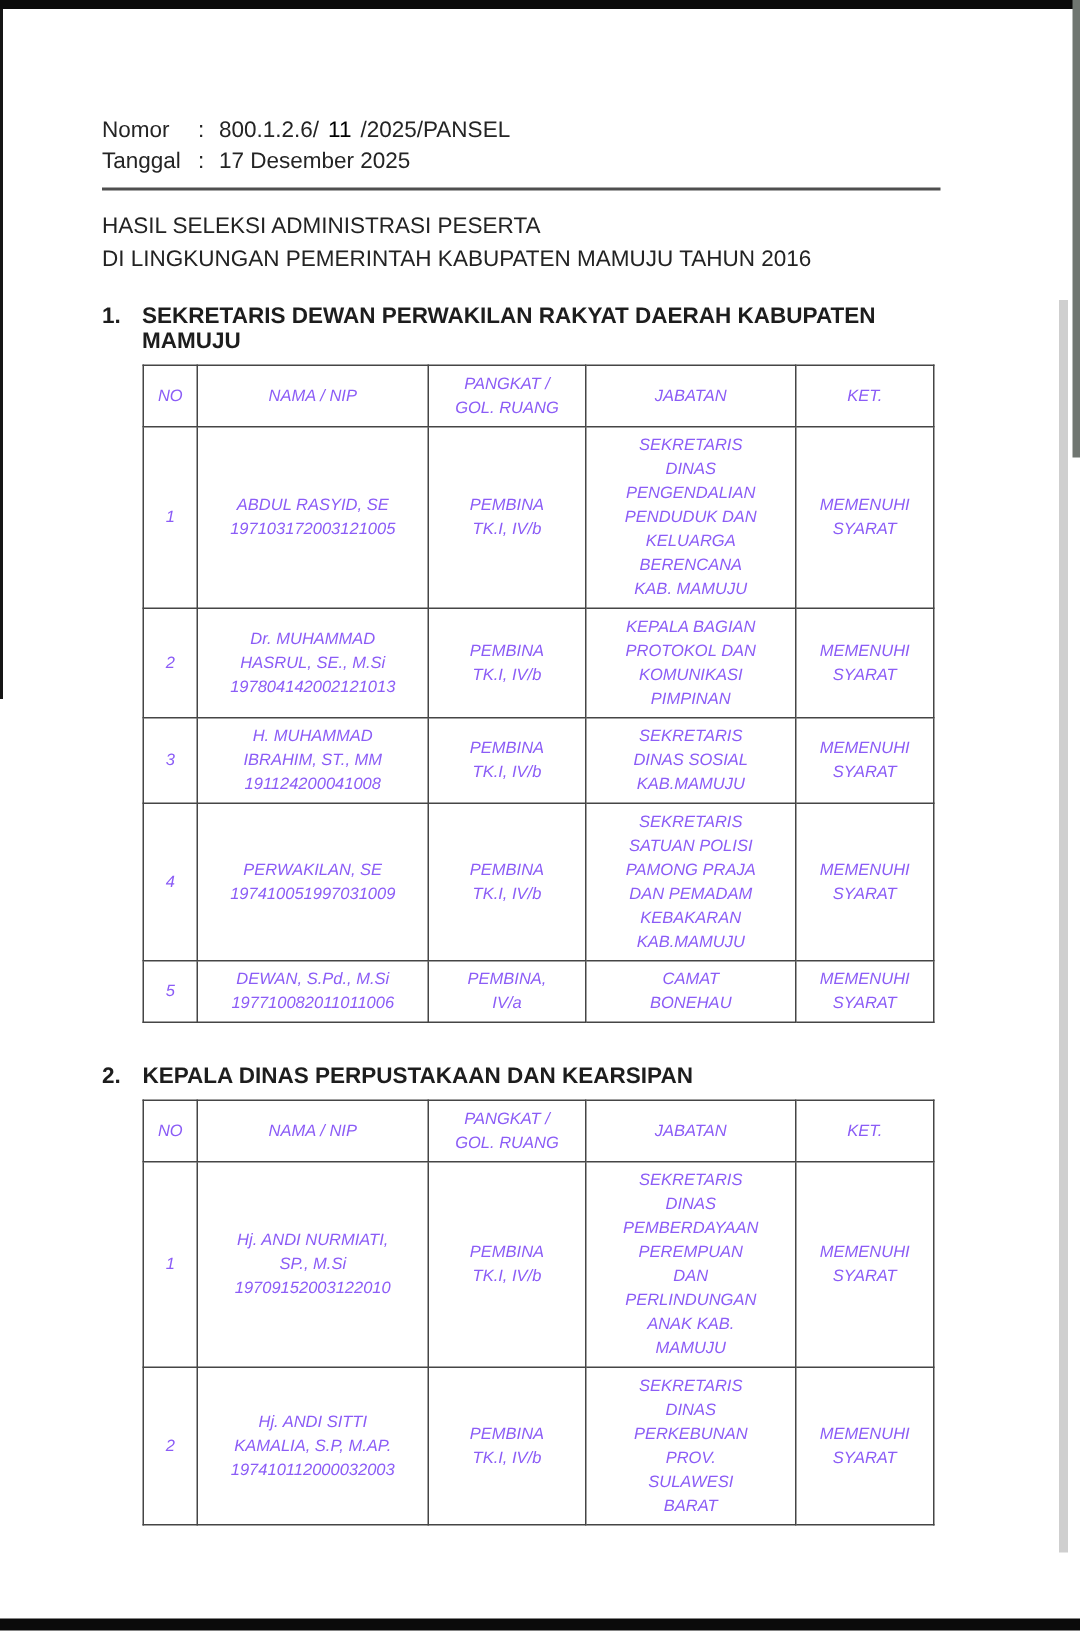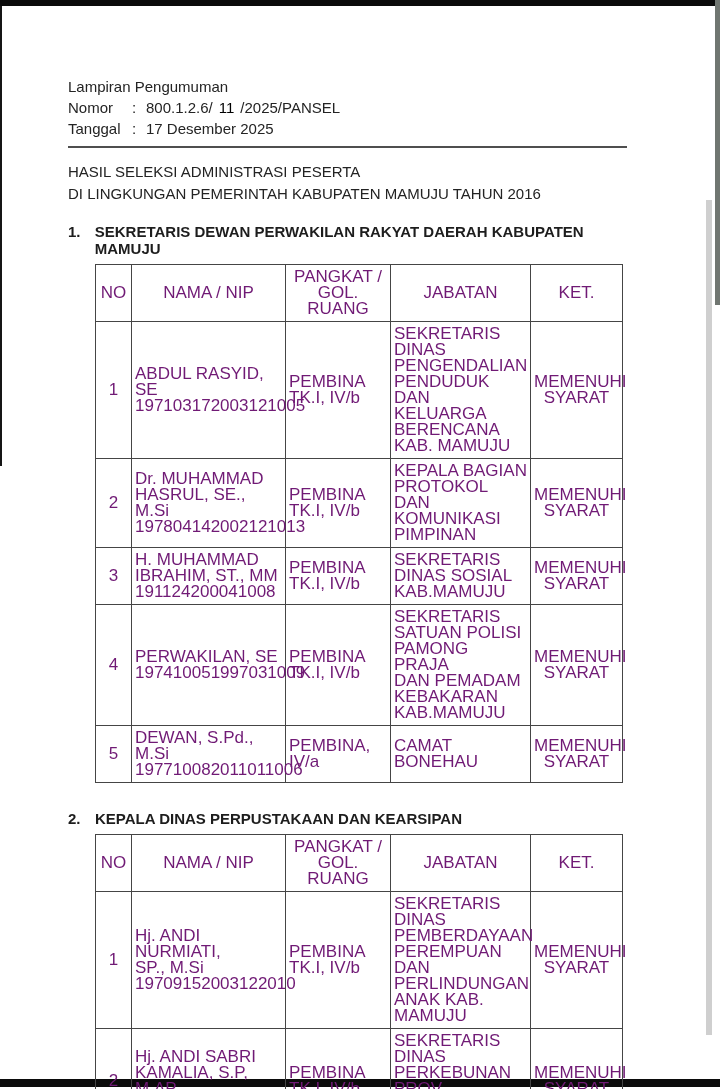--- a/index.html
+++ b/index.html
@@ -30,48 +30,45 @@
   .title-block{margin-top:13px;text-align:left;font-size:15px;line-height:22px;color:#232323;width:565px;}
 
   .section{margin-top:18px;}
   .section-2{margin-top:27px;}
   .sec-heading{display:flex;font-weight:bold;font-size:15px;color:#1d1d1d;}
   .sec-num{width:27px;}
 
   table.doc-table{
     margin-left:27px;margin-top:7px;
     border-collapse:collapse;table-layout:fixed;width:527px;
-    font-size:17px;line-height:16px;color:#701a75;
+    font-size:11px;line-height:16px;color:#8b5cf6;font-style:italic;
   }
   table.doc-table th, table.doc-table td{
     border:1.4px solid #454545;
     vertical-align:middle;
     white-space:pre-line;
     padding:4px 3px;
     font-weight:normal;
   }
   th{text-align:center;}
   td.c-no, td.c-ket{text-align:center;}
-  td.c-nama, td.c-pangkat, td.c-jabatan{text-align:left;padding-left:8px;}
+  td.c-nama, td.c-pangkat, td.c-jabatan{text-align:center;padding-left:8px;}
 </style>
 </head>
 <body>
 
 <div class="edge-top"></div>
 <div class="edge-bottom"></div>
 <div class="edge-left"></div>
 <div class="edge-right-dark"></div>
 <div class="edge-right-light"></div>
 
 <div class="content">
 
   <div class="doc-header">
-    <div class="hline">
-      <span>Lampiran Pengumuman</span>
-    </div>
     <div class="hline">
       <span class="hlabel">Nomor</span>
       <span class="hcolon">:</span>
       <span><span>800.1.2.6/</span><span class="handwritten">11</span><span>/2025/PANSEL</span></span>
     </div>
     <div class="hline">
       <span class="hlabel">Tanggal</span>
       <span class="hcolon">:</span>
       <span>17 Desember 2025</span>
     </div>
@@ -218,21 +215,21 @@
 PEREMPUAN
 DAN
 PERLINDUNGAN
 ANAK KAB.
 MAMUJU</td>
           <td class="c-ket">MEMENUHI
 SYARAT</td>
         </tr>
         <tr>
           <td class="c-no">2</td>
-          <td class="c-nama">Hj. ANDI SABRI
+          <td class="c-nama">Hj. ANDI SITTI
 KAMALIA, S.P, M.AP.
 197410112000032003</td>
           <td class="c-pangkat">PEMBINA
 TK.I, IV/b</td>
           <td class="c-jabatan">SEKRETARIS
 DINAS
 PERKEBUNAN
 PROV.
 SULAWESI
 BARAT</td>

